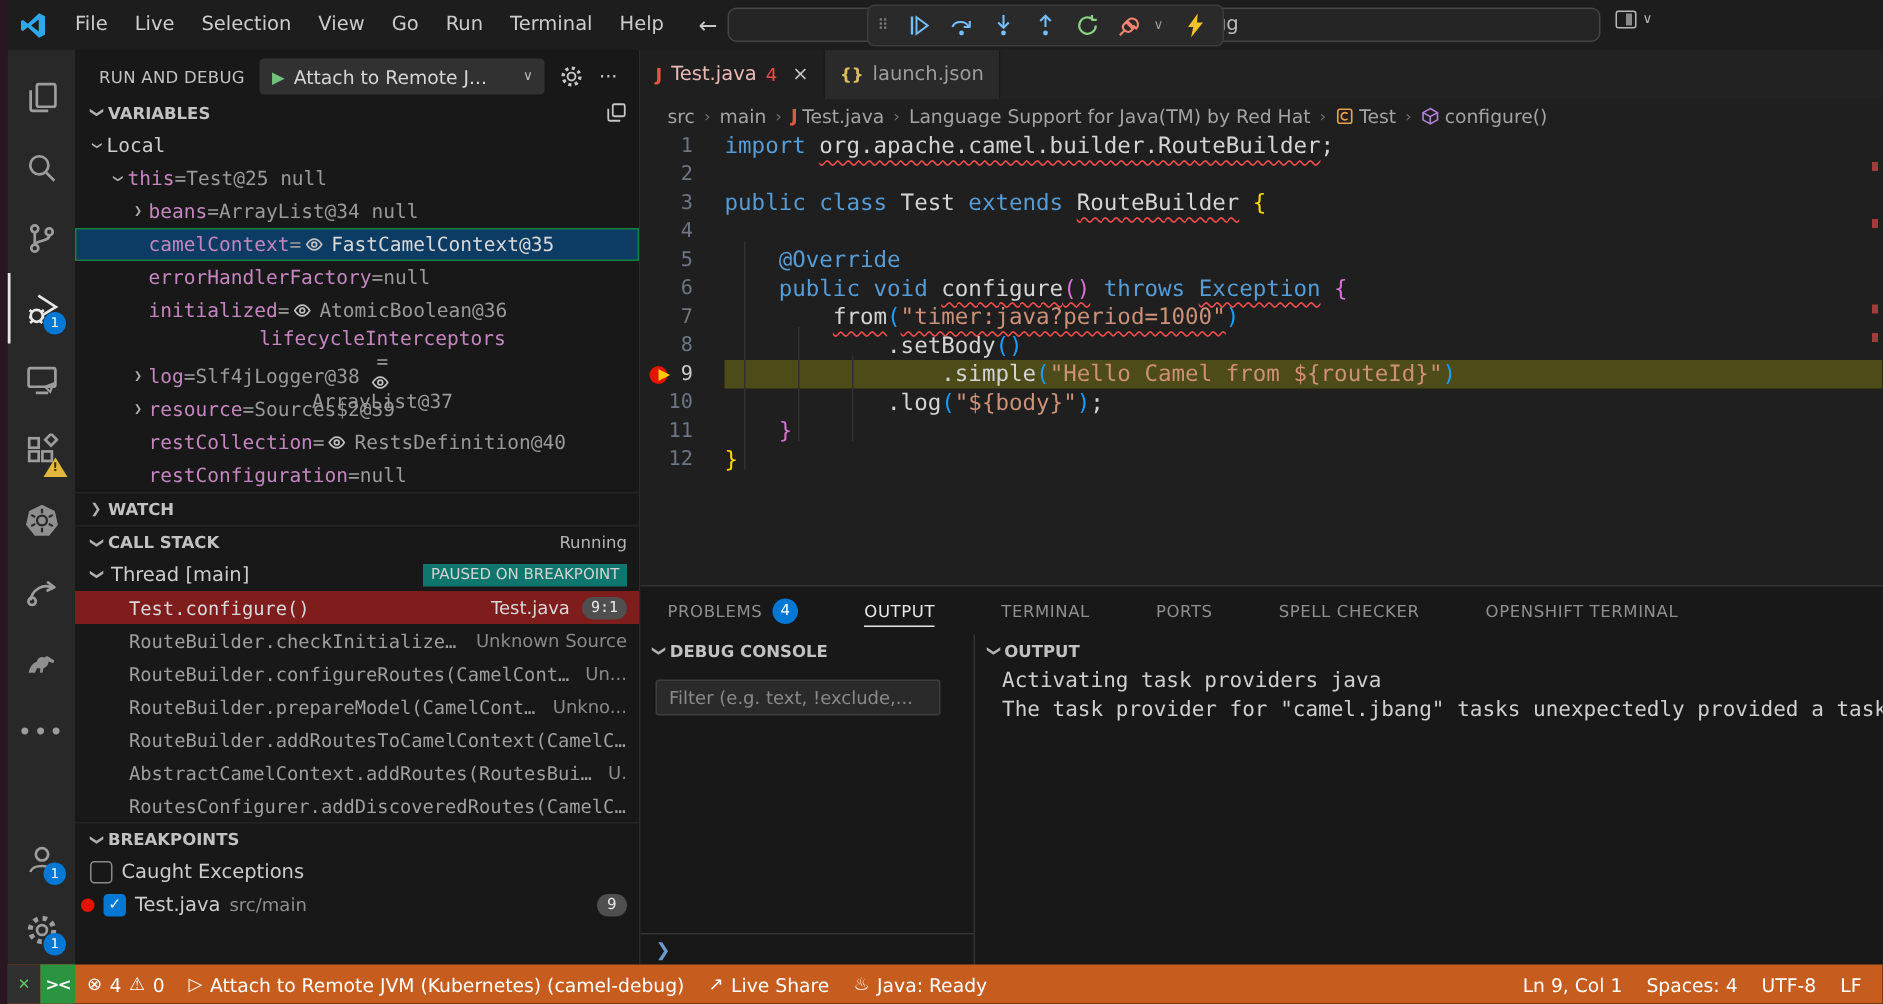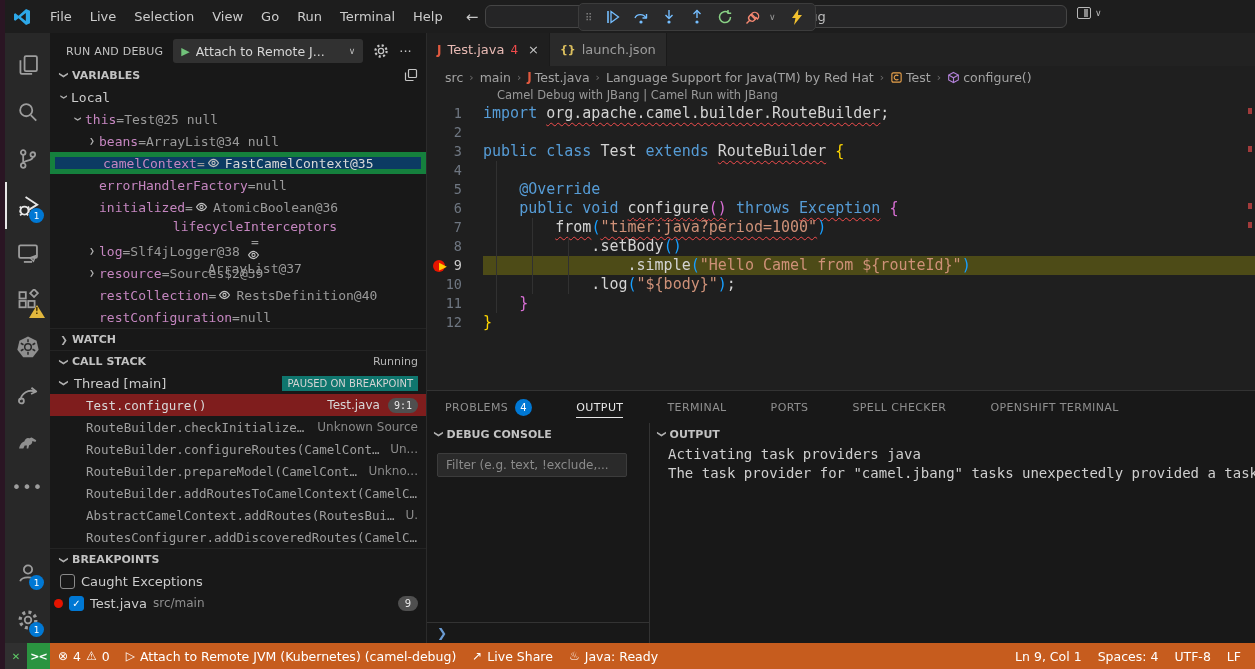--- a/index.html
+++ b/index.html
@@ -54,21 +54,21 @@
   .sec-right { margin-left:auto; font-weight:normal; color:#b5b5b5; font-size:11px; }
   .chev-g { font-size:9px; color:#b0b0b0; display:inline-block; }
   .open { transform:rotate(90deg); }
 
   
   .var-row { height:22px; display:flex; align-items:center; font-family:"DejaVu Sans Mono", monospace; font-size:13px; white-space:nowrap; position:relative; border:1px solid transparent; }
   .var-row .tw { width:14px; text-align:center; font-size:9px; color:#b0b0b0; flex:none; }
   .vname { color:#c586c0; }
   .veq { color:#9a9a9a; }
   .vval { color:#9a9a9a; }
-  .var-row.selected { background:#0c3b63; border:5px solid #15803d; }
+  .var-row.selected { background:#0c3b63; border:1px solid #15803d; }
   .var-row.selected .vval { color:#d8d8d8; }
   .eye { margin:0 5px 0 2px; color:#c0c0c0; }
   .eye svg { stroke:currentColor; fill:none; stroke-width:1.1; }
   .scope-name { color:#cccccc; }
 
   
   .thread-row { height:22px; display:flex; align-items:center; padding:0 8px 0 6px; }
   .thread-row .lbl { margin-left:2px; color:#cccccc; }
   .paused-badge { margin-left:auto; background:#0f766e; color:#d3d3d3; font-size:10px; padding:2px 5px; }
   .frame { height:22px; display:flex; align-items:center; padding:0 8px 0 36px; font-family:"DejaVu Sans Mono", monospace; font-size:12.5px; white-space:nowrap; overflow:hidden; }
@@ -561,21 +561,20 @@
       <span style="display: inline-flex; align-items: center;">
         <span class="bc-ic">
           <svg width="13" height="13" viewBox="0 0 14 14" fill="none" stroke="#b180d7" stroke-width="1.2">
             <path d="M7 1.5 12.2 4.4v5.2L7 12.5 1.8 9.6V4.4Z"></path>
             <path d="M1.8 4.4 7 7.3l5.2-2.9M7 7.3v5.2"></path>
           </svg>
         </span>
         <span>configure()</span>
       </span>
     </div>
-  <div id="codelens">Camel Debug with JBang | Camel Run with JBang</div>
   <div id="code">
       <div class="code-row">
         <span class="ln">1</span>
         <div class="lc"><span class="tk-kw">import </span><span class="tk-tx tk-err">org.apache.camel.builder.RouteBuilder</span><span class="tk-tx">;</span></div>
       </div>
       <div class="code-row">
         <span class="ln">2</span>
         <div class="lc"></div>
       </div>
       <div class="code-row">

